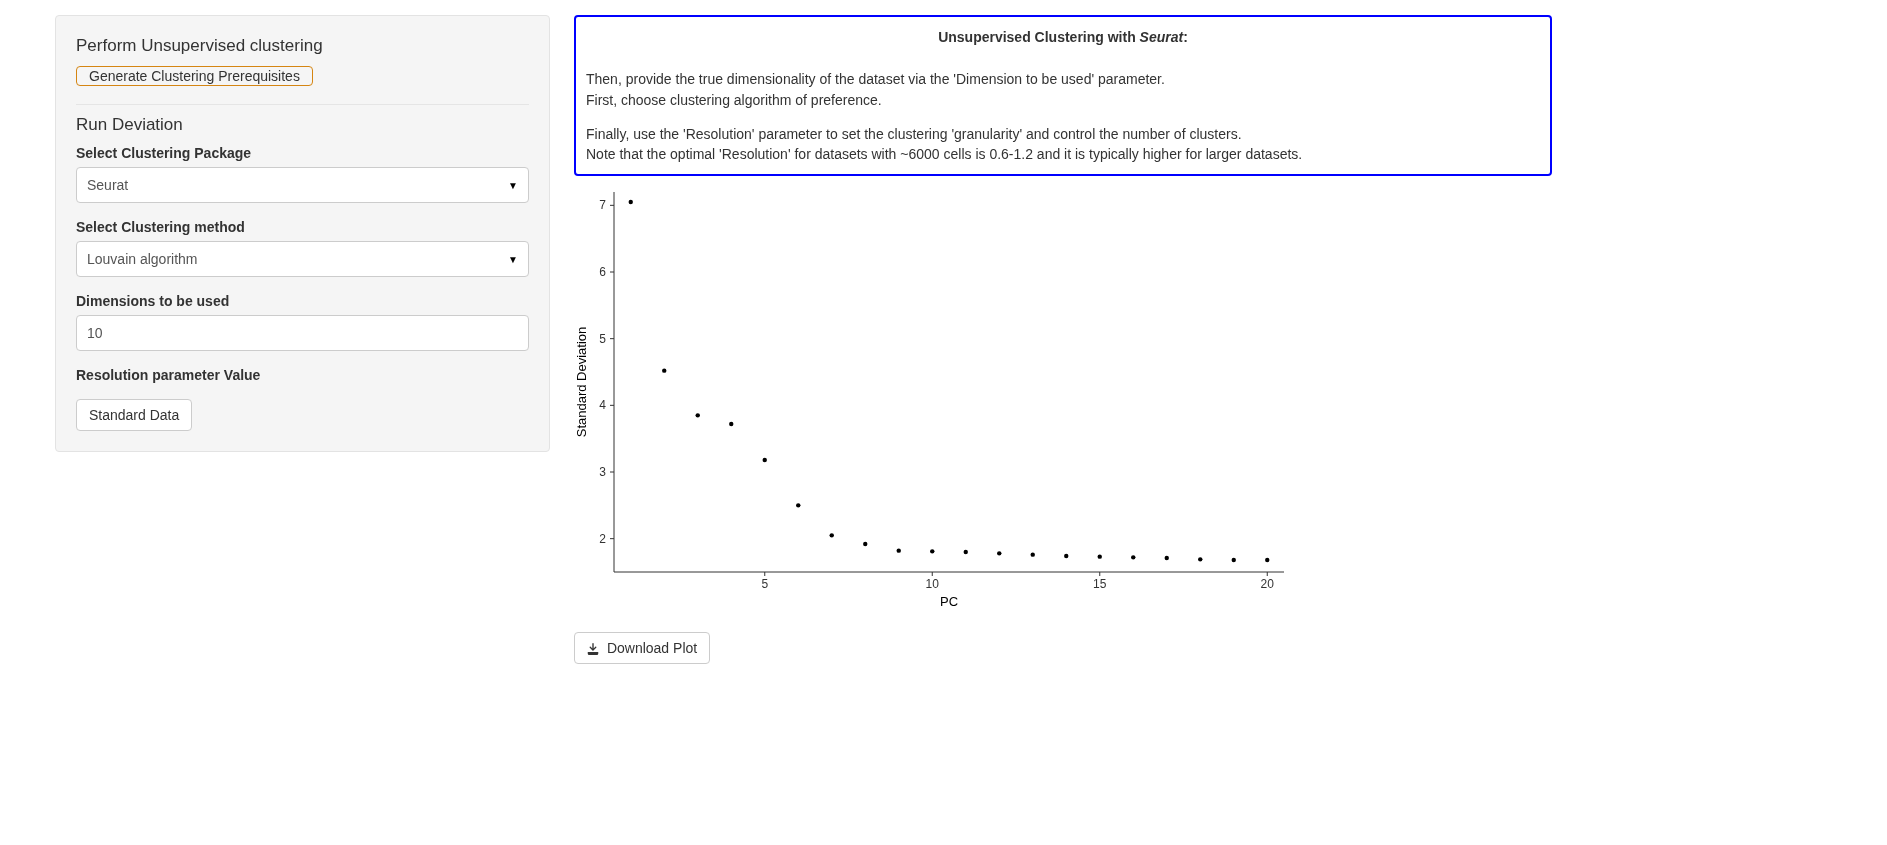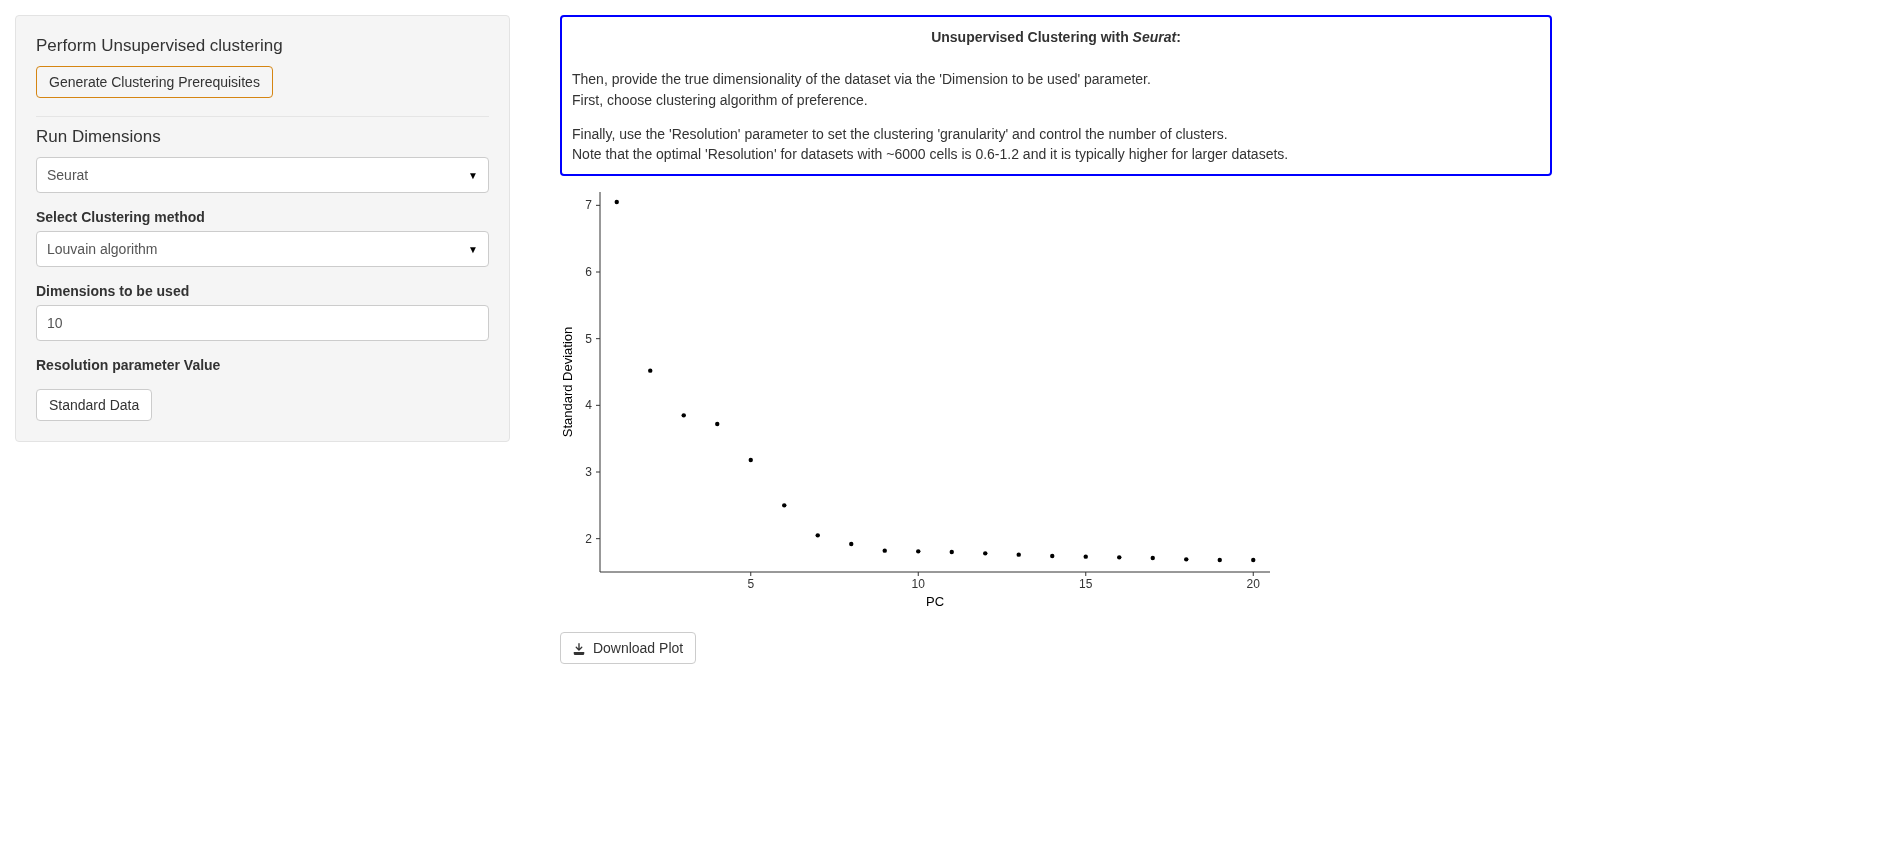--- a/index.html
+++ b/index.html
@@ -7,39 +7,39 @@
     margin: 0;
     padding: 15px;
     font-family: "Helvetica Neue", Helvetica, Arial, sans-serif;
     font-size: 14px;
     color: #333;
     background: #fff;
     display: flex;
     gap: 24px;
     width: 1887px;
   }
-  .left-col { width: 495px; flex: 0 0 495px; }
-  .right-col { flex: 1; min-width: 0; padding-right: 320px; margin-left: 26px; }
+  .left-col { width: 495px; flex: 0 0 495px; margin-left: 40px; }
+  .right-col { flex: 1; min-width: 0; padding-right: 320px; }
   .panel {
     background: #f5f5f5;
     border: 1px solid #e3e3e3;
     border-radius: 4px;
     padding: 16px 20px 20px 20px;
   }
   .section-title {
     font-size: 17px;
     font-weight: 400;
     margin: 4px 0 10px 0;
     color: #333;
   }
   .btn-generate {
     background: #f5f5f5;
     border: 1px solid #d58512;
     color: #333;
-    padding: 7px 12px;
+    padding: 1px 12px;
     border-radius: 4px;
     font-size: 14px;
     cursor: pointer;
     outline: none;
   }
   .divider {
     border: none;
     border-top: 1px solid #e5e5e5;
     margin: 18px 0 10px 0;
   }
@@ -97,23 +97,24 @@
   .dl-icon { display: inline-block; vertical-align: -2px; margin-right: 4px; }
 </style>
 </head>
 <body>
 
 <div class="left-col">
   <div class="panel">
     <div class="section-title">Perform Unsupervised clustering</div>
     <button class="btn-generate">Generate Clustering Prerequisites</button>
     <hr class="divider">
-    <div class="section-title">Run Dimensions</div>
-
-    <div class="form-group">
+    <div class="section-title">Run Deviation</div>
+
+    <div class="form-group">
+      <label class="form-label">Select Clustering Package</label>
       <div class="select-wrap">
         <span>Seurat</span>
         <span class="select-caret">▼</span>
       </div>
     </div>
 
     <div class="form-group">
       <label class="form-label">Select Clustering method</label>
       <div class="select-wrap">
         <span>Louvain algorithm</span>

